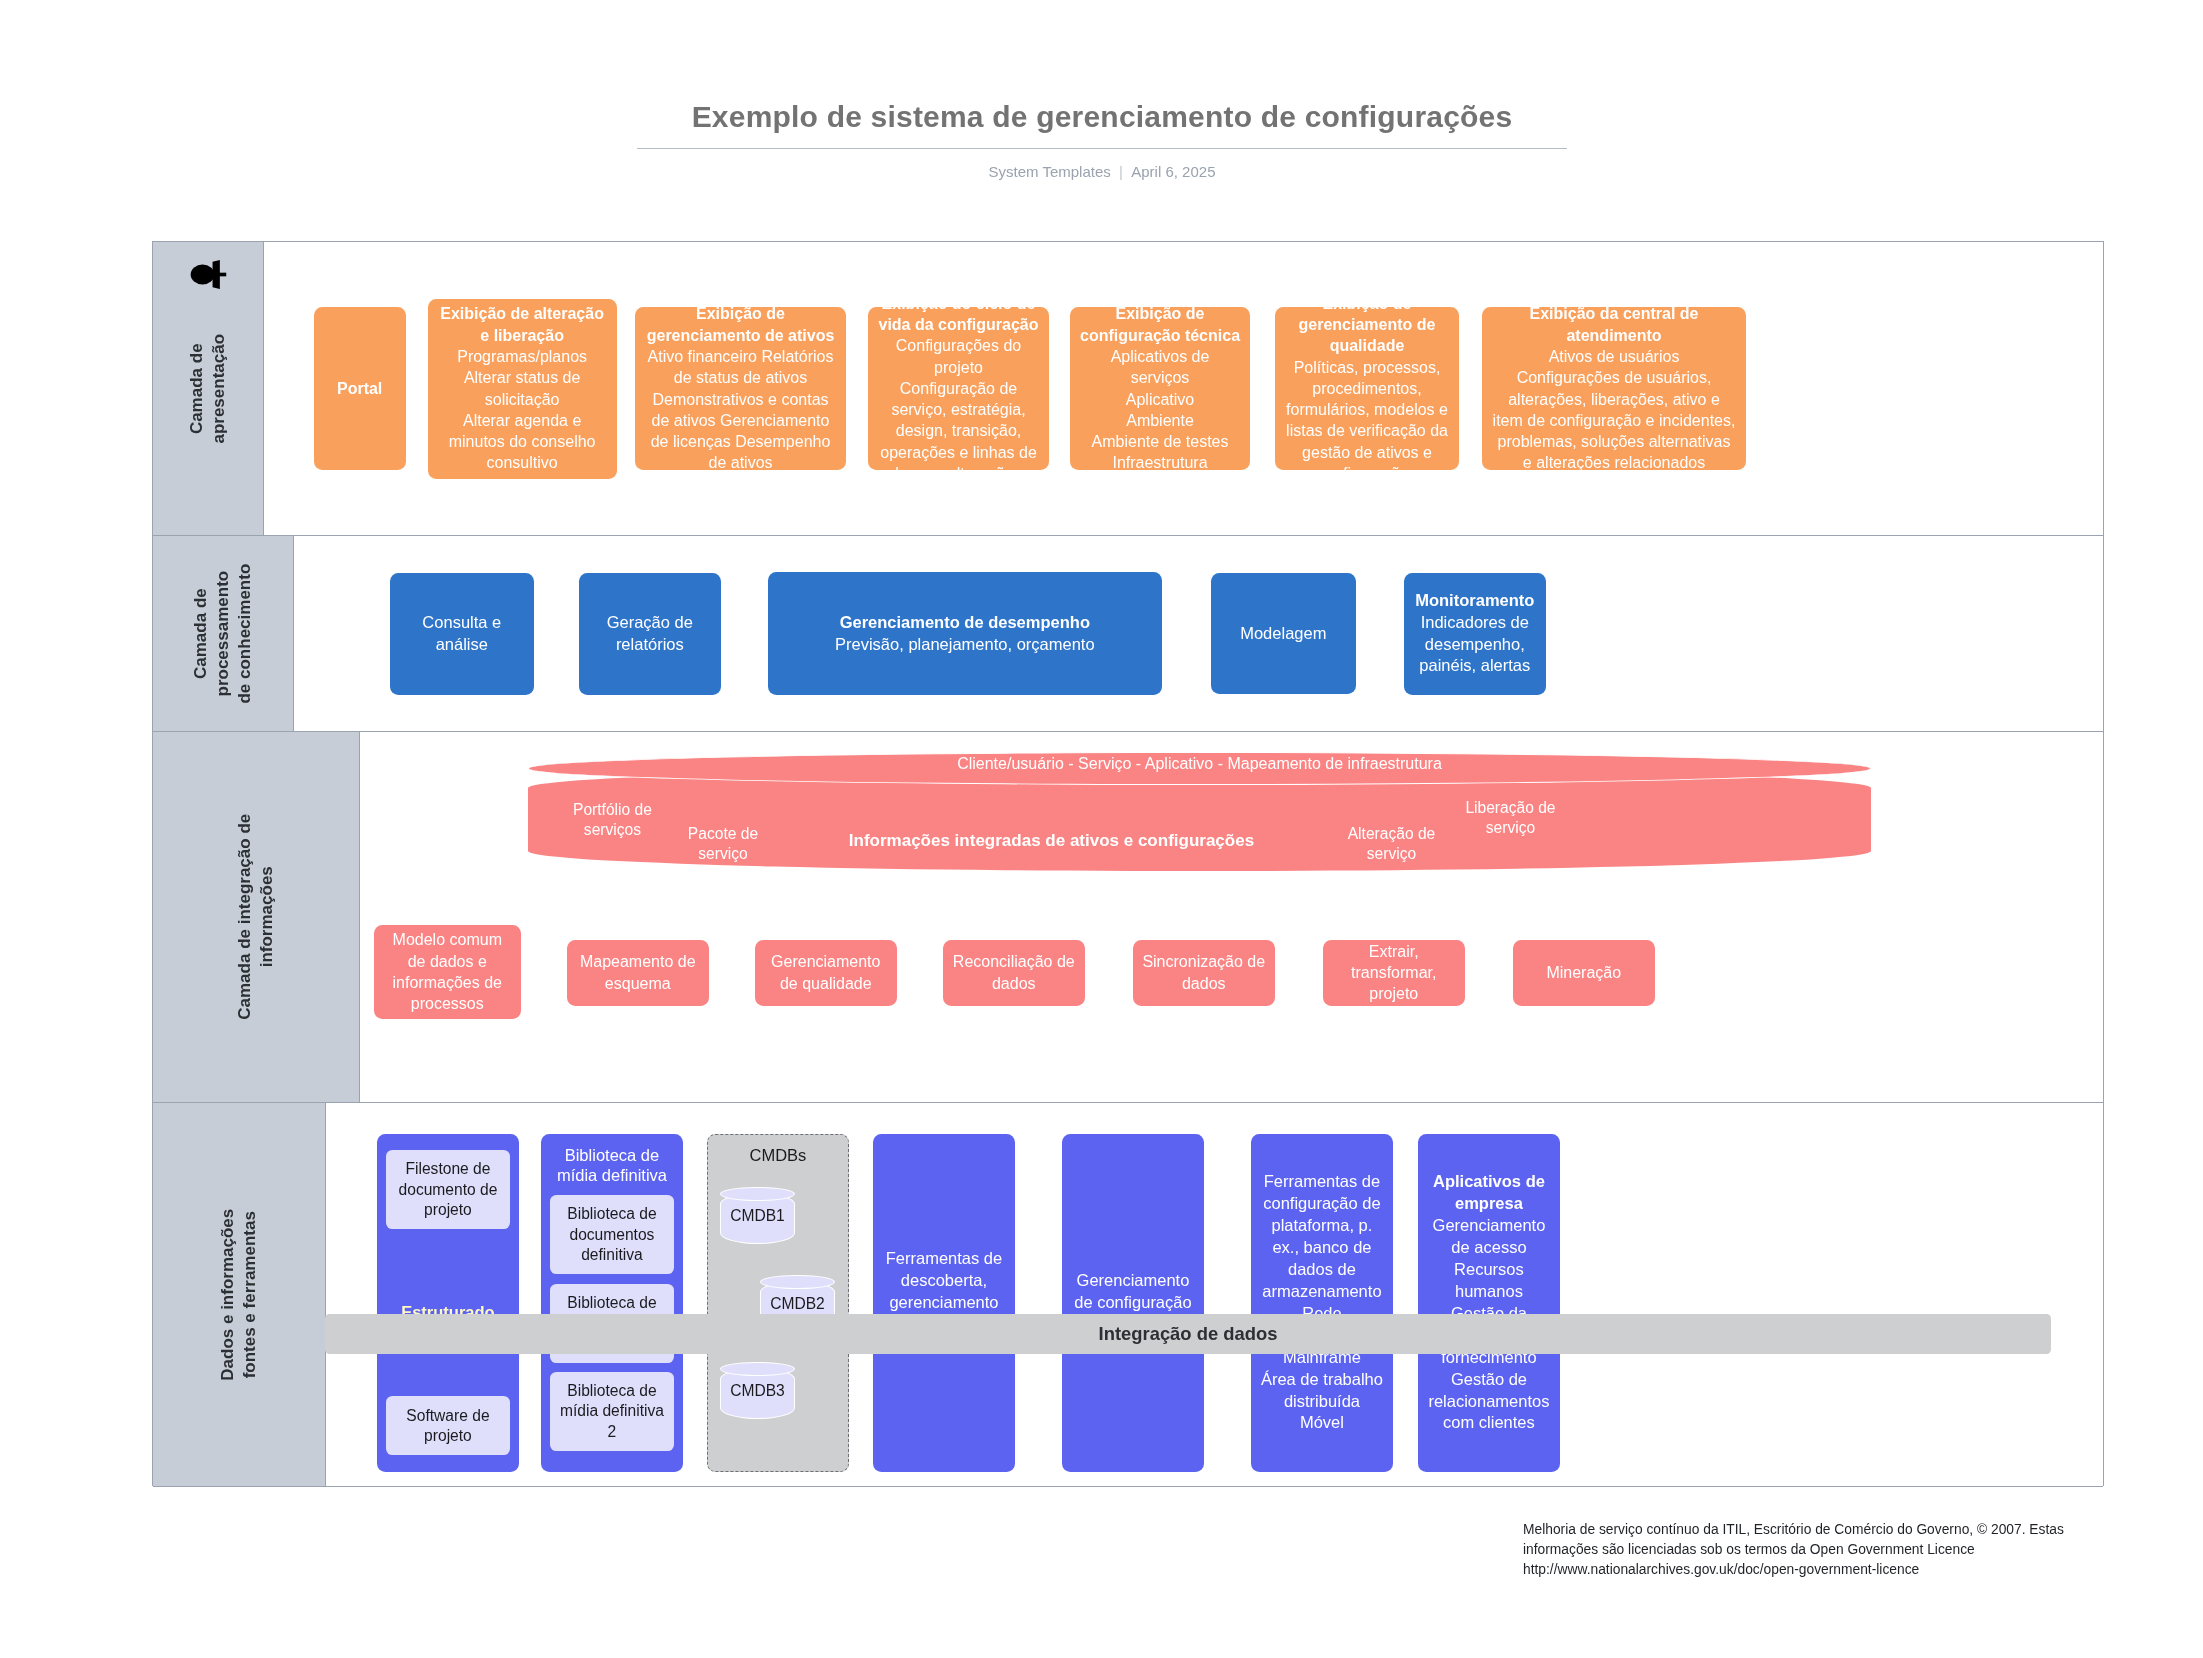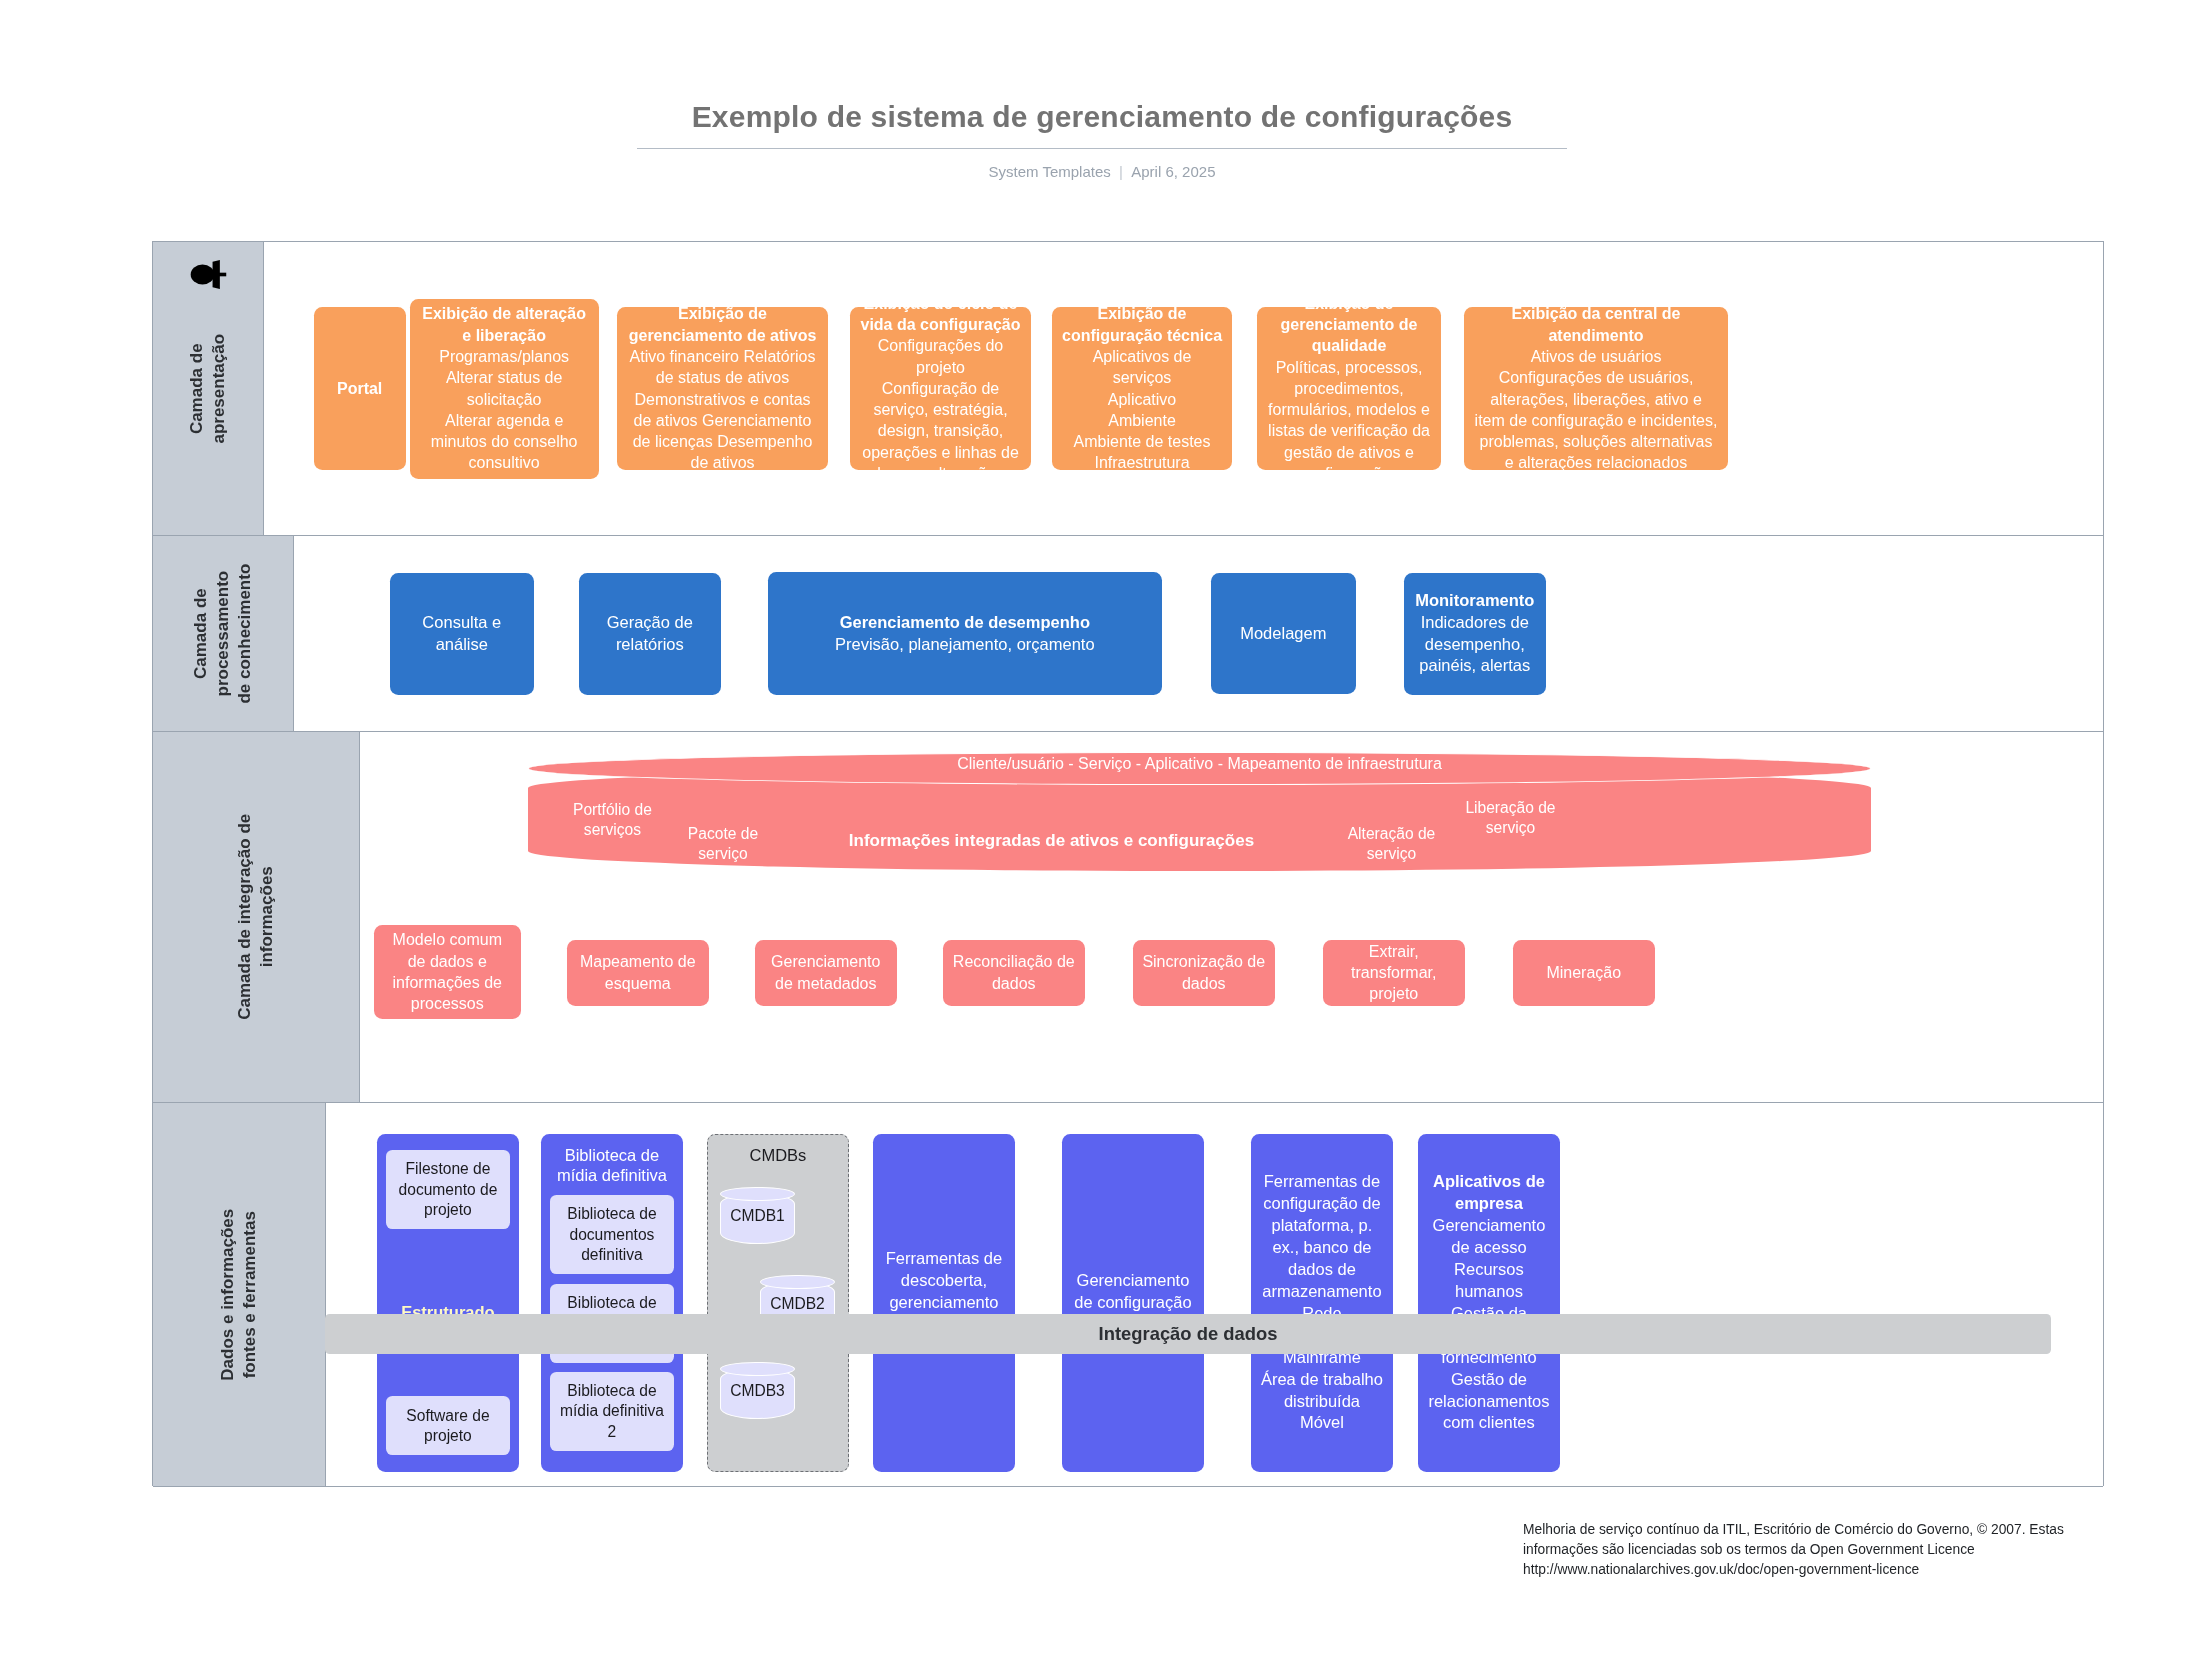--- a/index.html
+++ b/index.html
@@ -73,21 +73,21 @@
     line-height: 1.33;
   }
   .card .t { font-weight: bold; }
   .card .b { font-weight: normal; }
 
   .orange { background: #f9a05c; }
   .present-cards { display: flex; height: 100%; align-items: center; }
   .present-cards .card { font-size: 16px; }
 
   .pc0 { width: 92px;  height: 163px; margin-left: 50px; }
-  .pc1 { width: 189px;  height: 180px; margin-left: 4px; align-items: center; }
+  .pc1 { width: 189px;  height: 180px; margin-left: 22px; align-items: center; }
   .pc2 { width: 211px;  height: 163px; margin-left: 18.4px; }
   .pc3 { width: 181px;  height: 163px; margin-left: 22px; }
   .pc4 { width: 180px;  height: 163px; margin-left: 21px; }
   .pc5 { width: 184px;  height: 163px; margin-left: 25px; }
   .pc6 { width: 264px;  height: 163px; margin-left: 23px; }
 
   
   .r-know { height: 196px; }
   .blue { background: #2e75ca; }
   .know-cards { display: flex; height: 100%; align-items: center; }
@@ -320,21 +320,21 @@
       </div>
 
       <div class="info-cards">
         <div class="card pink ic0">
           <div class="b nl">Modelo comum de dados e informações de processos</div>
         </div>
         <div class="card pink ic1">
           <div class="b nl">Mapeamento de esquema</div>
         </div>
         <div class="card pink ic2">
-          <div class="b nl">Gerenciamento de metadados</div>
+          <div class="b nl">Gerenciamento de qualidade</div>
         </div>
         <div class="card pink ic3">
           <div class="b nl">Reconciliação de dados</div>
         </div>
         <div class="card pink ic4">
           <div class="b nl">Sincronização de dados</div>
         </div>
         <div class="card pink ic5">
           <div class="b nl">Extrair, transformar, projeto</div>
         </div>

